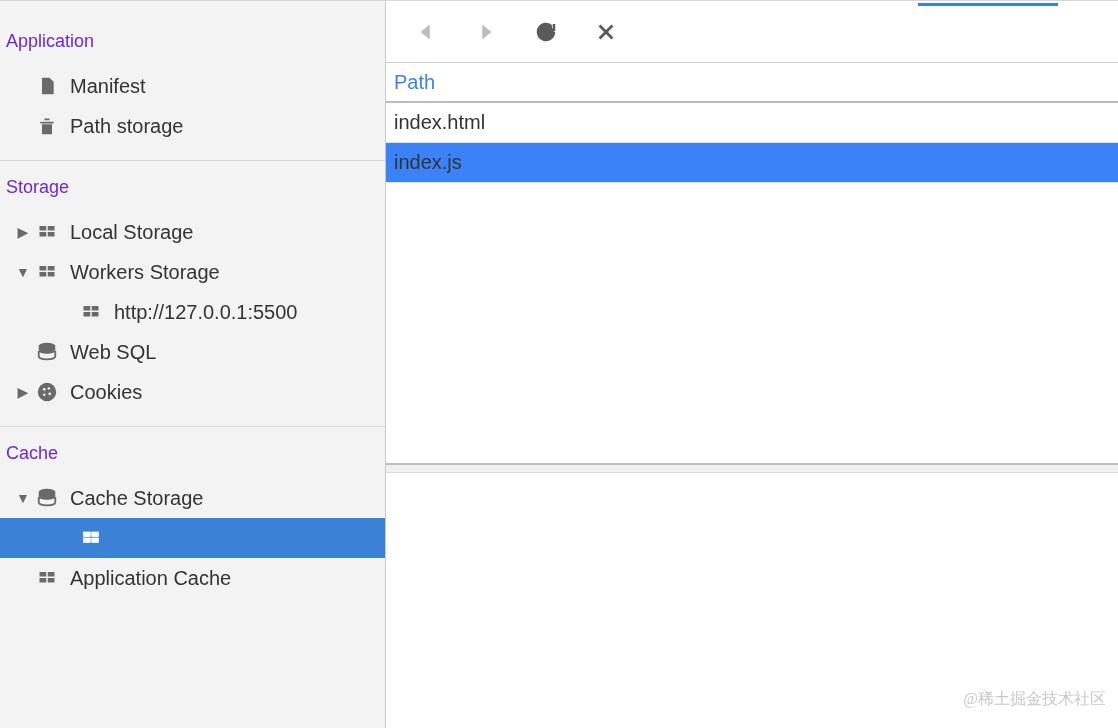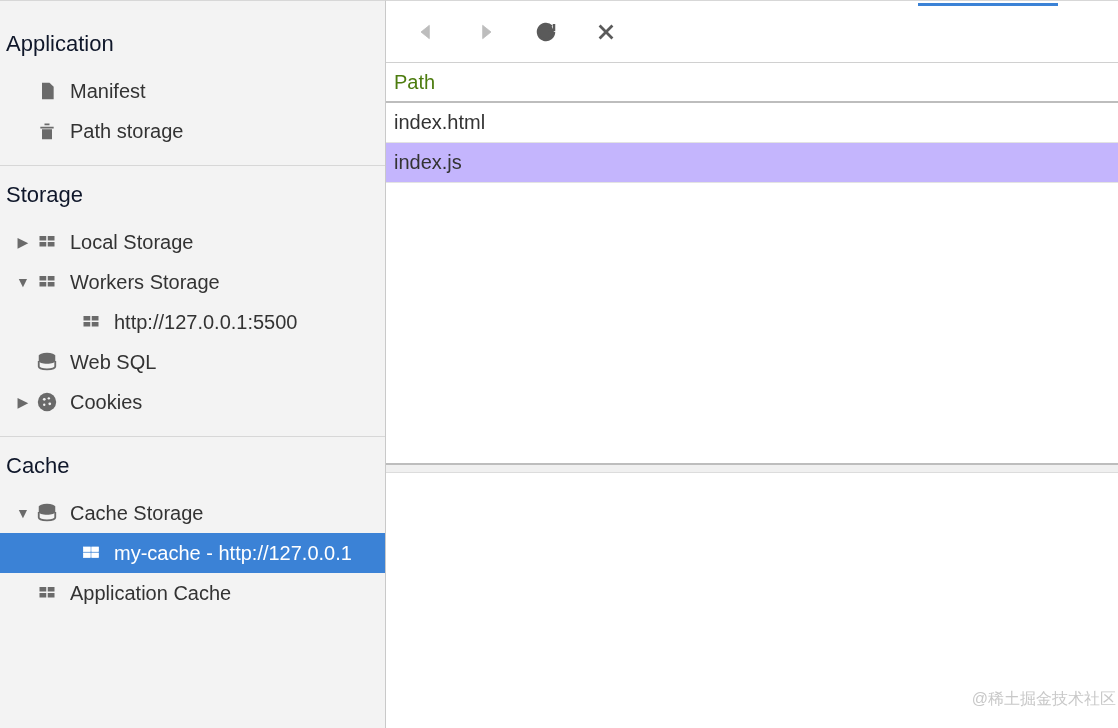--- a/index.html
+++ b/index.html
@@ -11,21 +11,21 @@
   .root { display: flex; width: 100%; height: 100%; }
   .sidebar {
     width: 386px; height: 100%;
     background: #f3f3f3;
     border-right: 1px solid #c9c9c9;
     border-top: 1px solid #d7d7d7;
     overflow: hidden;
     padding-top: 20px;
   }
   .sidebar .section-title {
-    font-size: 22px; color: #0f172a; font-weight: 400;
+    font-size: 18px; color: #6d28d9; font-weight: 400;
     padding: 10px 0 14px 6px;
   }
   .sidebar .ul { list-style: none; }
   .sidebar .row {
     display: flex; align-items: center;
     height: 40px; padding-left: 14px;
     font-size: 20px; color: #333; cursor: default;
   }
   .sidebar .row.indent1 { }
   .sidebar .row.indent2 { padding-left: 78px; }
@@ -57,36 +57,36 @@
   .toolbar .tbtn {
     width: 28px; height: 28px; display: inline-flex;
     align-items: center; justify-content: center; cursor: pointer;
   }
   .toolbar .tbtn.disabled svg { fill: #bdbdbd; stroke: #bdbdbd; }
   .toolbar .tbtn svg { fill: #5a5a5a; stroke: #5a5a5a; }
 
   .table-header {
     height: 40px; border-bottom: 2px solid #bdbdbd;
     display: flex; align-items: center; padding-left: 8px;
-    font-size: 20px; color: #4d7c0f;
+    font-size: 20px; color: #3b82f6;
   }
   .table-body .trow {
     height: 40px; display: flex; align-items: center;
     padding-left: 8px; font-size: 20px;
     border-bottom: 1px solid #e3e3e3;
   }
-  .table-body .trow.alt { background: #c4b5fd; }
+  .table-body .trow.alt { background: #3b82f6; }
   .divider-pane {
     height: 10px; border-top: 2px solid #bdbdbd;
     border-bottom: 1px solid #dcdcdc; background: #f0f0f0;
     margin-top: 280px;
   }
   .watermark {
-    position: absolute; right: 2px; bottom: 18px;
-    color: #c8c8c8; font-size: 16px;
+    position: absolute; right: 12px; bottom: 18px;
+    color: #c8c8c8; font-size: 16px; font-family: Liberation Serif, serif;
   }
   .toptabs {
     position: absolute; top: 0; right: 60px; height: 6px; width: 140px;
     border-bottom: 3px solid #3b82d6;
   }
 </style>
 </head>
 <body>
 
 <div class="toptabs"></div>
@@ -199,21 +199,20 @@
       </li>
       <li class="row indent2 selected">
         <span class="icon">
           <svg viewBox="0 0 24 24" width="22" height="18">
               <rect x="2" y="4" width="9" height="6" fill="#fff"></rect>
               <rect x="13" y="4" width="9" height="6" fill="#fff"></rect>
               <rect x="2" y="12" width="9" height="6" fill="#fff"></rect>
               <rect x="13" y="12" width="9" height="6" fill="#fff"></rect>
             </svg>
         </span>
-        <span class="label">my-cache - http://127.0.0.1</span>
       </li>
       <li class="row indent1">
         <span class="disclosure"></span>
         <span class="icon">
           <svg viewBox="0 0 24 24" width="22" height="18">
               <rect x="2" y="4" width="9" height="6"></rect>
               <rect x="13" y="4" width="9" height="6"></rect>
               <rect x="2" y="12" width="9" height="6"></rect>
               <rect x="13" y="12" width="9" height="6"></rect>
             </svg>

